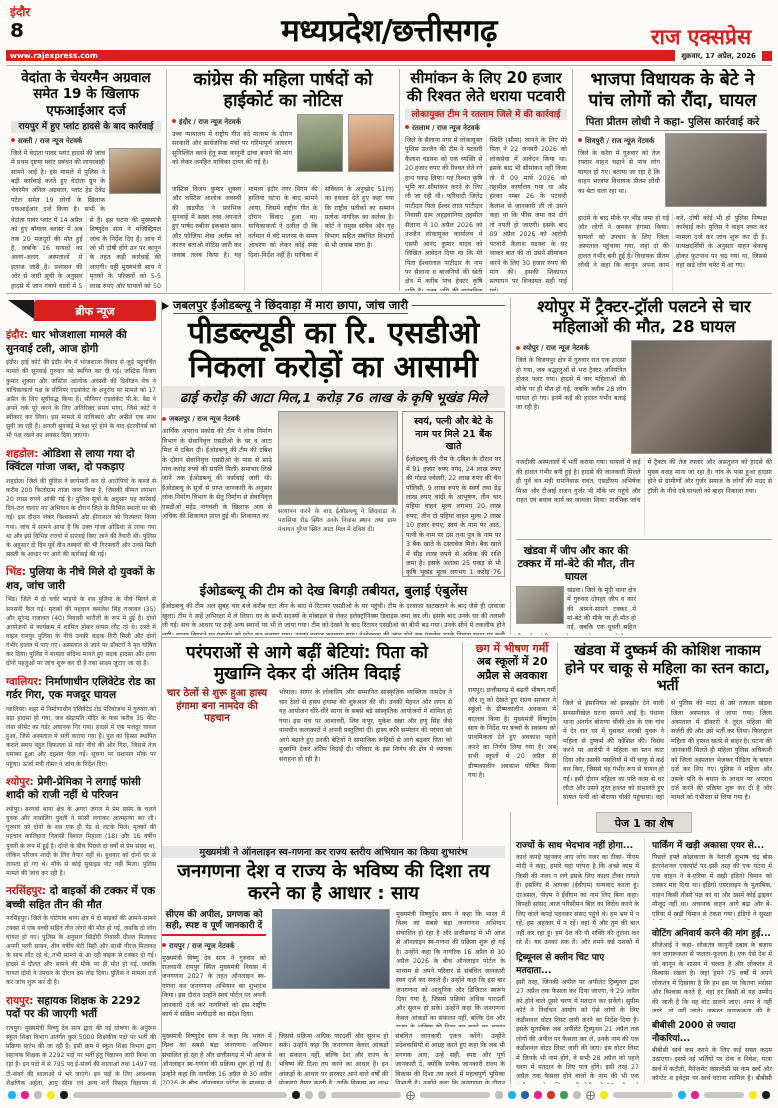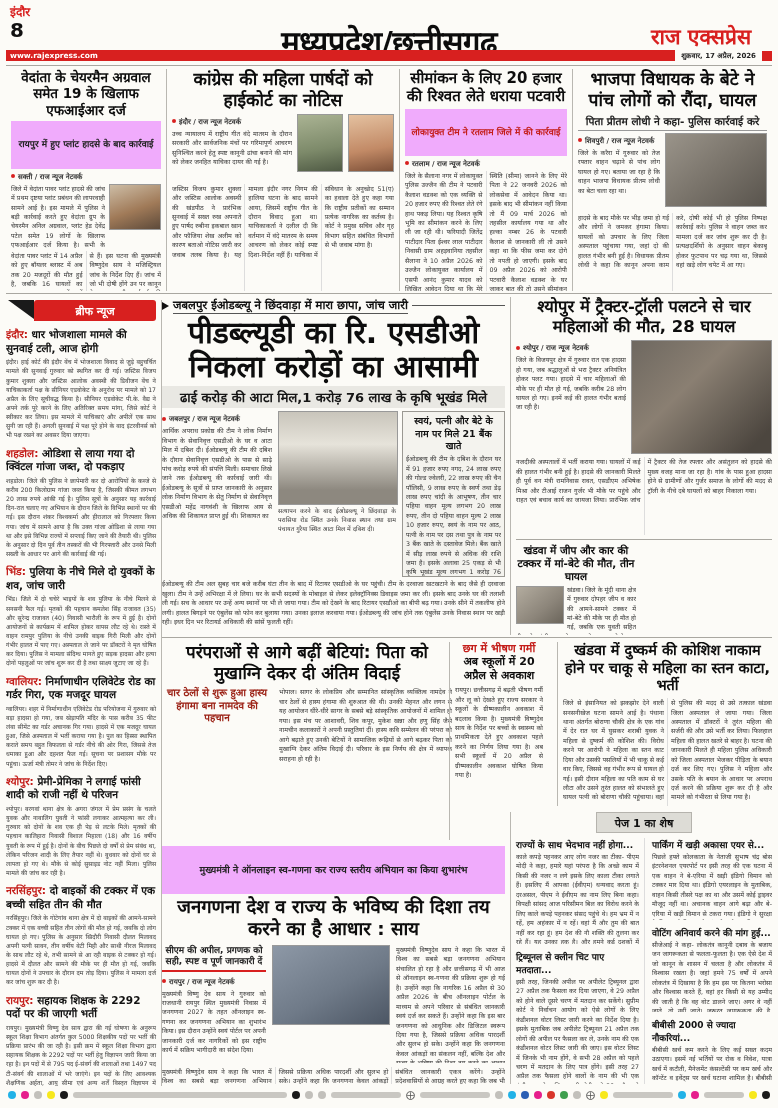--- a/index.html
+++ b/index.html
@@ -11,21 +11,21 @@
   .pageno{font-weight:bold;font-size:20px;line-height:1;color:#111;margin-top:2px;}
   .section-title{font-size:31px;font-weight:bold;color:#0c0c0c;letter-spacing:-0.5px;white-space:nowrap;}
   .brand{color:#d8201f;font-weight:bold;font-size:21px;white-space:nowrap;}
   .redbar{background:#d8201f;height:11px;display:flex;align-items:center;}
   .website{color:#fff;font-weight:bold;font-size:7.5px;padding-left:4px;}
   .datebox{font-size:7px;font-weight:bold;color:#222;white-space:nowrap;}
   .redsq{width:10px;height:10px;background:#d8201f;}
   
   .hl{font-weight:bold;color:#0d0d0d;line-height:1.22;text-align:center;}
   .sub{font-weight:bold;text-align:center;line-height:1.25;}
-  .sub.bg{background:#f0abfc;padding:18px 3px;color:#222;}
+  .sub.bg{background:#e5e5e5;padding:0 3px;color:#222;}
   .sub.red{color:#c41e1a;}
   .byline{display:flex;align-items:center;gap:3px;font-size:7px;font-weight:bold;color:#333;margin:3px 0;}
   .dot{width:4px;height:4px;border-radius:50%;background:#d8201f;flex:0 0 auto;}
   .body-txt{font-size:6.3px;line-height:1.5;color:#383838;text-align:justify;overflow:hidden;}
   .cols2{column-count:2;column-gap:7px;column-rule:1px solid #ddd;}
   .cols3{column-count:3;column-gap:7px;column-rule:1px solid #ddd;}
   .ph{background:linear-gradient(135deg,#b7b1a6,#8e887e 55%,#6e6961);border:1px solid #999;}
   .caption{font-size:6.2px;line-height:1.4;color:#333;text-align:justify;margin-top:2px;}
   .hline{background:#a9a7a1;height:1px;}
   
@@ -38,21 +38,21 @@
   .ribbon:before{content:"";position:absolute;left:-26px;top:0;border-top:19px solid #1a1a1a;border-left:26px solid transparent;}
   .brief-item{margin-top:7px;}
   .brief-hl{font-size:10.5px;font-weight:bold;line-height:1.3;color:#111;}
   .brief-city{color:#c41e1a;}
   .brief-body{font-size:6.1px;line-height:1.5;color:#3a3a3a;text-align:justify;margin-top:2px;}
   
   .kicker-row{display:flex;align-items:center;gap:4px;}
   .kicker-row .rule{flex:1;height:1px;background:#555;}
   .arrow-icon{width:0;height:0;border-left:7px solid #111;border-top:4px solid transparent;border-bottom:4px solid transparent;}
   .kicker-text{font-size:11.5px;font-weight:bold;color:#111;border-bottom:1px solid #555;padding-bottom:1px;}
-  .deck{background:#e9e8e3;font-size:13px;font-weight:bold;text-align:center;color:#151515;padding:2px 8px;margin-top:3px;}
+  .deck{background:#e9e8e3;font-size:13px;font-weight:bold;text-align:center;color:#151515;padding:2px 8px;margin-top:3px;font-style:italic;}
   .newsbox{border:1px solid #9a9892;background:#f4f3ee;padding:3px;}
   .newsbox .bx-hl{font-size:9.5px;font-weight:bold;text-align:center;line-height:1.3;color:#111;margin-bottom:2px;}
   .subhl{font-size:13px;font-weight:bold;text-align:center;color:#0d0d0d;}
   .red-underline{border-bottom:2px solid #d8201f;padding-bottom:2px;}
   
   .p1-header{background:#dddcd6;border:1px solid #b5b3ad;font-size:11px;font-weight:bold;text-align:center;
              padding:2px 18px;color:#111;display:inline-block;}
   .p1-item{margin-bottom:6px;}
   .p1-hl{font-size:9px;font-weight:bold;color:#111;margin-bottom:1px;}
   
@@ -66,21 +66,21 @@
 </style>
 </head>
 <body>
 
 <div class="page">
 
   <div class="abs" style="left:10px;top:6px;">
     <div class="edition">इंदौर</div>
     <div class="pageno">8</div>
   </div>
-  <div class="abs" style="left:0;top:20px;width:778px;text-align:center;">
+  <div class="abs" style="left:0;top:8px;width:778px;text-align:center;">
     <span class="section-title">मध्यप्रदेश/छत्तीसगढ़</span>
   </div>
   <div class="abs" style="left:628px;top:22px;width:146px;text-align:center;">
     <span class="brand">राज एक्सप्रेस</span>
   </div>
   <div class="abs" style="left:6px;top:50px;width:766px;display:flex;align-items:center;gap:6px;">
     <div class="redbar" style="flex:1;">
       <span class="website">www.rajexpress.com</span>
     </div>
     <span class="datebox">शुक्रवार, 17 अप्रैल, 2026</span>
@@ -199,20 +199,21 @@
       </div>
       <div style="width:118px;">
         <div class="ph" style="width:118px;height:92px;background:linear-gradient(180deg,#c9c5bb,#e6e3da 35%,#8d887f 85%);"></div>
         <div class="caption">सत्यापन करने के बाद ईओडब्ल्यू ने छिंदवाड़ा के परासिया रोड स्थित उनके निवास स्थान तथा ग्राम पंचायत गुरैया स्थित आटा मिल में दबिश दी।</div>
       </div>
       <div class="newsbox" style="flex:1;height:158px;overflow:hidden;">
         <div class="bx-hl">स्वयं, पत्नी और बेटे के नाम पर मिले 21 बैंक खाते</div>
         <div class="body-txt" style="height:126px;">ईओडब्ल्यू की टीम के दबिश के दौरान घर में 91 हजार रुपए नगद, 24 लाख रुपए की गोल्ड ज्वेलरी, 22 लाख रुपए की चैन पॉलिसी, 9 लाख रुपए के स्वर्ण तथा डेढ़ लाख रुपए चांदी के आभूषण, तीन चार पहिया वाहन मूल्य लगभग 20 लाख रुपए, तीन दो पहिया वाहन मूल्य 2 लाख 10 हजार रुपए, स्वयं के नाम पर आठ, पत्नी के नाम पर दस तथा पुत्र के नाम पर 3 बैंक खाते के दस्तावेज मिले। बैंक खाते में सीड़ लाख रुपये से अधिक की राशि जमा है। इसके अलावा 25 एकड़ से भी कृषि भूखंड मूल्य लगभग 1 करोड़ 76 लाख, ग्राम पंचायत गुरैया स्थित आटा मिल मूल्य लगभग ढाई करोड़ रुपए, मकान लगभग 40 लाख रुपए तथा एक दुकान मूल्य लगभग 13 लाख रुपए के दस्तावेज मिले हैं। ईओडब्ल्यू की कार्यवाही जारी है और अन्य संपत्ति के उजागर होने की संभावना है। ईओडब्ल्यू ने सेवानिवृत्त एसडीओ के खिलाफ आय से अधिक संपत्ति अर्जित करने का प्रकरण दर्ज कर लिया है।</div>
       </div>
     </div>
+    <div class="subhl" style="margin-top:4px;">ईओडब्ल्यू की टीम को देख बिगड़ी तबीयत, बुलाई एंबुलेंस</div>
     <div class="body-txt" style="height:46px;margin-top:2px;">ईओडब्ल्यू की टीम अल सुबह चार बजे करीब घंटा तीन के बाद में रिटायर एसडीओ के घर पहुंची। टीम के दरवाजा खटखटाने के बाद जैसे ही दरवाजा खुला। टीम ने उन्हें अभिरक्षा में ले लिया। घर के सभी सदस्यों के मोबाइल से लेकर इलेक्ट्रॉनिक्स डिवाइस जमा कर ली। इसके बाद उनके घर की तलाशी ली गई। सच के आधार पर उन्हें अन्य स्थानों पर भी ले जाया गया। टीम को देखने के बाद रिटायर एसडीओ का बीपी बढ़ गया। उनके सीने में तकलीफ होने लगी। हालत बिगड़ने पर एंबुलेंस को फोन कर बुलाया गया। उनका इलाज करवाया गया। ईओडब्ल्यू की जांच होने तक एंबुलेंस उनके निवास स्थान पर खड़ी रही। इधर दिन भर रिटायर्ड अधिकारी की सांसें फूलती रहीं।</div>
   </section>
 
   <section class="abs" style="left:510px;top:297px;width:262px;height:338px;overflow:hidden;border-left:1px solid #b9b7b1;padding-left:5px;box-sizing:border-box;">
     <div class="hl" style="font-size:16.5px;">श्योपुर में ट्रैक्टर-ट्रॉली पलटने से चार महिलाओं की मौत, 28 घायल</div>
     <div style="display:flex;gap:5px;margin-top:3px;">
       <div style="width:110px;">
         <div class="byline">
           <span class="dot"></span>
           <span>श्योपुर / राज न्यूज नेटवर्क</span>
@@ -240,21 +241,21 @@
   <div class="abs hline" style="left:162px;top:637px;width:610px;"></div>
 
   <section class="abs" style="left:162px;top:642px;width:290px;height:198px;overflow:hidden;">
     <div class="hl" style="font-size:17px;">परंपराओं से आगे बढ़ीं बेटियां: पिता को मुखाग्नि देकर दी अंतिम विदाई</div>
     <div style="display:flex;gap:7px;margin-top:4px;">
       <div class="sub" style="width:110px;font-size:10px;color:#9c2317;">चार ठेलों से शुरू हुआ हास्य हंगामा बना नामदेव की पहचान</div>
       <div class="body-txt" style="flex:1;height:142px;">भोपाल। सागर के लोकप्रिय और सम्मानित सांस्कृतिक व्यक्तित्व नामदेव ने चार ठेलों से हास्य हंगामा की शुरुआत की थी। उनकी मेहनत और लगन से यह आयोजन धीरे-धीरे सागर के सबसे बड़े सांस्कृतिक आयोजनों में शामिल हो गया। इस मंच पर आशावरी, शिव कपूर, मुकेश खन्ना और हणु सिंह जैसे नामचीन कलाकारों ने अपनी प्रस्तुतियां दीं। हास्य कवि सम्मेलन की परंपरा को आगे बढ़ाते हुए उनकी बेटियों ने सामाजिक रूढ़ियों से आगे बढ़कर पिता को मुखाग्नि देकर अंतिम विदाई दी। परिवार के इस निर्णय की क्षेत्र में व्यापक सराहना हो रही है।</div>
     </div>
   </section>
 
-  <section class="abs" style="left:449px;top:642px;width:94px;height:198px;overflow:hidden;border-left:1px solid #b9b7b1;padding-left:5px;box-sizing:border-box;">
+  <section class="abs" style="left:462px;top:642px;width:94px;height:198px;overflow:hidden;border-left:1px solid #b9b7b1;padding-left:5px;box-sizing:border-box;">
     <div class="hl" style="font-size:11px;color:#c41e1a;">छग में भीषण गर्मी</div>
     <div class="hl" style="font-size:11px;">अब स्कूलों में 20 अप्रैल से अवकाश</div>
     <div class="body-txt" style="height:150px;margin-top:3px;">रायपुर। छत्तीसगढ़ में बढ़ती भीषण गर्मी और लू को देखते हुए राज्य सरकार ने स्कूलों के ग्रीष्मकालीन अवकाश में बदलाव किया है। मुख्यमंत्री विष्णुदेव साय के निर्देश पर बच्चों के स्वास्थ्य को प्राथमिकता देते हुए अवकाश पहले करने का निर्णय लिया गया है। अब सभी स्कूलों में 20 अप्रैल से ग्रीष्मकालीन अवकाश घोषित किया गया है।</div>
   </section>
 
   <section class="abs" style="left:557px;top:642px;width:215px;height:164px;overflow:hidden;border-left:1px solid #b9b7b1;padding-left:5px;box-sizing:border-box;">
     <div class="hl" style="font-size:14.5px;">खंडवा में दुष्कर्म की कोशिश नाकाम होने पर चाकू से महिला का स्तन काटा, भर्ती</div>
     <div style="display:flex;gap:6px;margin-top:3px;">
       <div class="body-txt cols2" style="flex:1;height:112px;">जिले से इंसानियत को झकझोर देने वाली सनसनीखेज घटना सामने आई है। पंधाना थाना अंतर्गत बोराणा चौकी क्षेत्र के एक गांव में देर रात घर में घुसकर शराबी युवक ने महिला से दुष्कर्म की कोशिश की। विरोध करने पर आरोपी ने महिला का स्तन काट दिया और उसकी पसलियों में भी चाकू से कई वार किए, जिससे वह गंभीर रूप से घायल हो गई। इसी दौरान महिला का पति काम से घर लौटा और उसने तुरंत हालत को संभालते हुए घायल पत्नी को बोराणा चौकी पहुंचाया। वहां से पुलिस की मदद से उसे तत्काल खंडवा जिला अस्पताल ले जाया गया। जिला अस्पताल में डॉक्टरों ने तुरंत महिला की सर्जरी की और उसे भर्ती कर लिया। फिलहाल महिला की हालत खतरे से बाहर है। घटना की जानकारी मिलते ही महिला पुलिस अधिकारी को जिला अस्पताल भेजकर पीड़िता के बयान दर्ज कर लिए गए। पुलिस ने महिला और उसके पति के बयान के आधार पर अपराध दर्ज करने की प्रक्रिया शुरू कर दी है और मामले को गंभीरता से लिया गया है।</div>
     </div>

